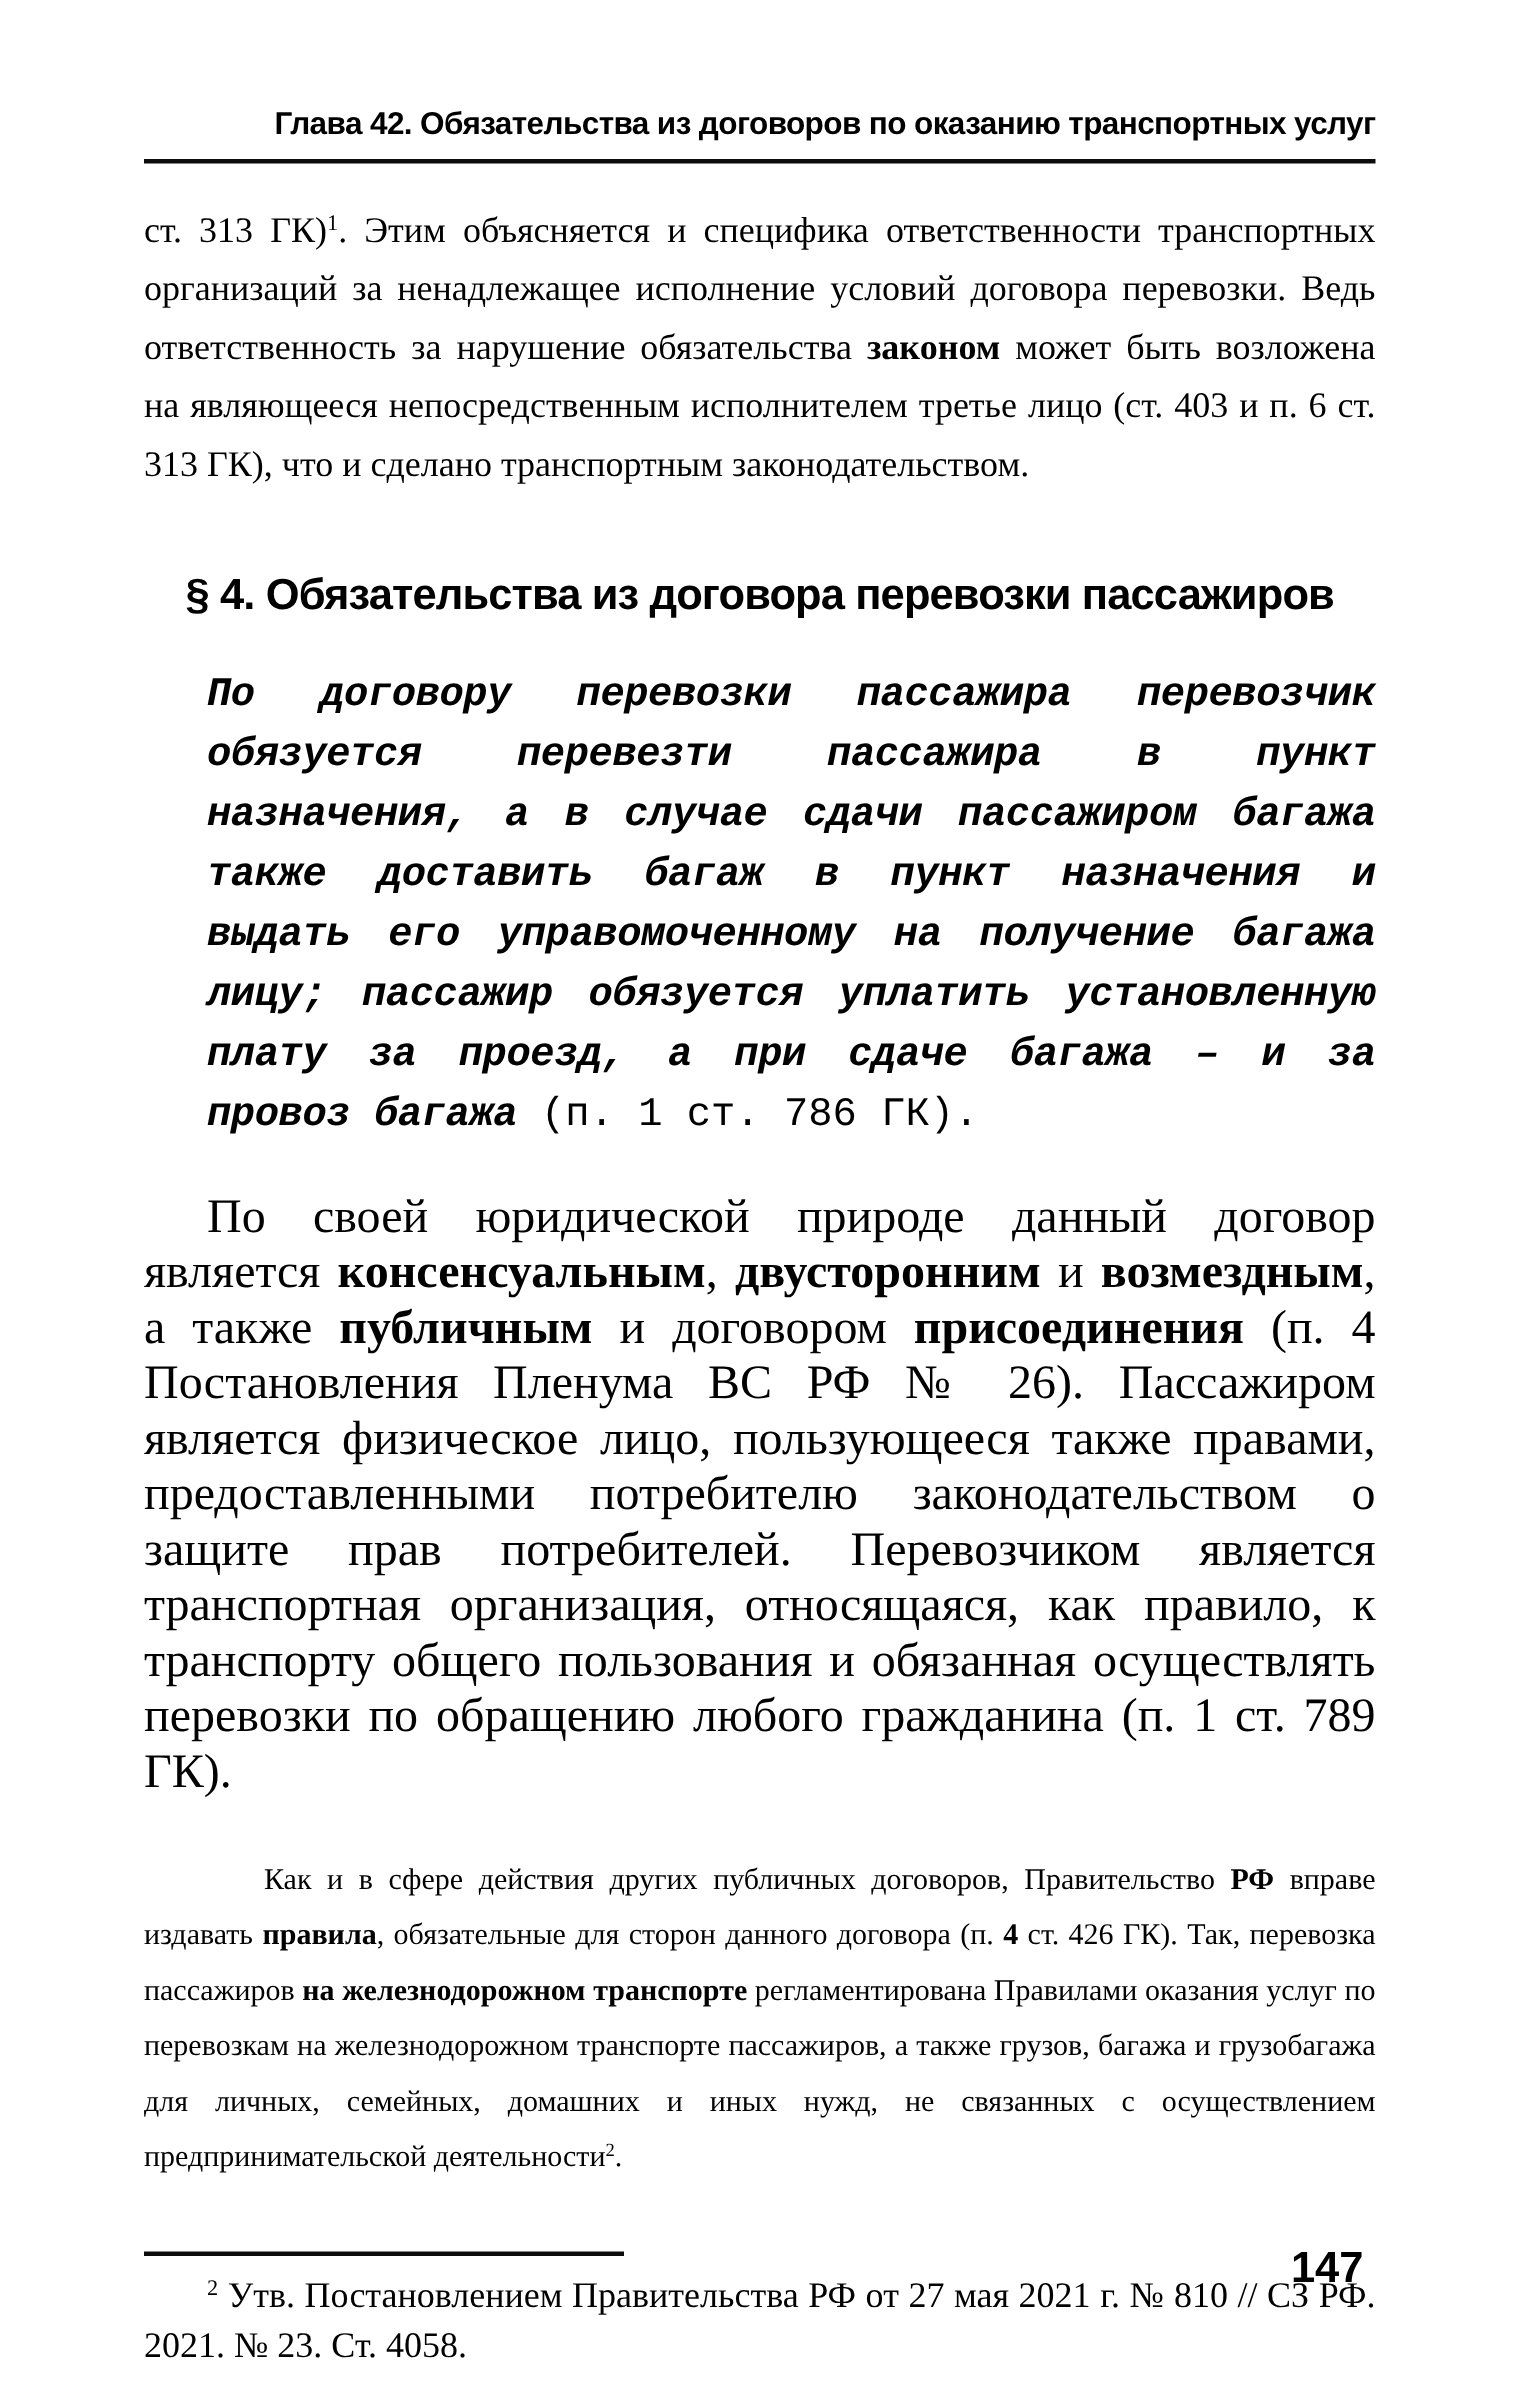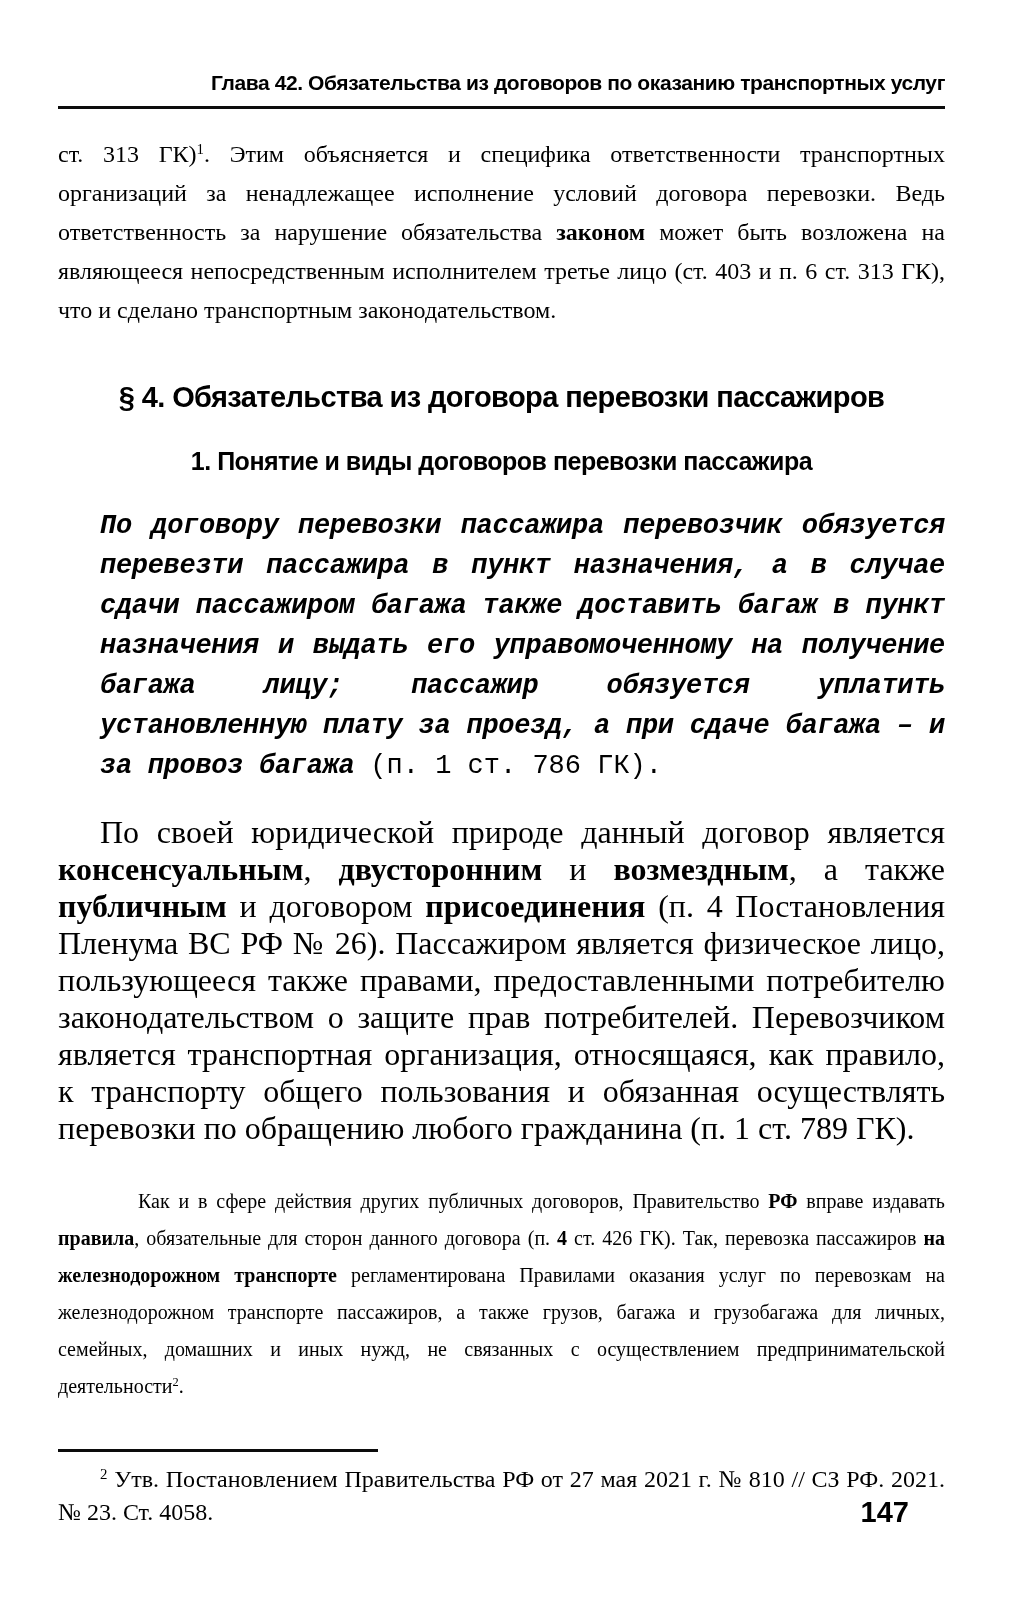--- a/index.html
+++ b/index.html
@@ -4,22 +4,23 @@
 <style>
   html, body { margin: 0; padding: 0; }
   body {
     width: 1013px; height: 1600px;
     background: #ffffff; color: #000000;
     font-family: "Liberation Serif", serif;
     position: relative; overflow: hidden;
   }
   .page {
     position: absolute; inset: 0;
-    padding: 0 68px 0 58px;
+    padding: 0 96px 0 58px;
     box-sizing: border-box;
+    margin-left: 38px;
   }
   p { margin: 0; }
 
   .running-head {
     margin-top: 70px;
     text-align: right;
     font-family: "Liberation Sans", sans-serif;
     font-weight: 700;
     font-size: 21px;
     line-height: 26px;
@@ -118,21 +119,20 @@
 <div class="page">
 
   <div class="running-head">Глава 42. Обязательства из договоров по оказанию транспортных услуг</div>
 
   <div class="head-rule"></div>
 
   <p class="para1"><span>ст. 313 ГК)</span><span class="sup">1</span><span>. Этим объясняется и специфика ответственности транспортных организаций за ненадлежащее исполнение условий договора перевозки. Ведь ответственность за нарушение обязательства </span><span class="b">законом</span><span> может быть возложена на являющееся непосредственным исполнителем третье лицо (ст. 403 и п. 6 ст. 313 ГК), что и сделано транспортным законодательством.</span></p>
 
   <h2 class="section">§ 4. Обязательства из договора перевозки пассажиров</h2>
 
-  <h3 class="subsection">1. Понятие и виды договоров перевозки пассажира</h3>
 
   <p class="definition"><span>По договору перевозки пассажира перевозчик обязуется перевезти пассажира в пункт назначения, а в случае сдачи пассажиром багажа также доставить багаж в пункт назначения и выдать его управомоченному на получение багажа лицу; пассажир обязуется уплатить установленную плату за проезд, а при сдаче багажа – и за провоз багажа </span><span class="rg">(п. 1 ст. 786 ГК).</span></p>
 
   <p class="para2"><span>По своей юридической природе данный договор является </span><span class="b">консенсуальным</span><span>, </span><span class="b">двусторонним</span><span> и </span><span class="b">возмездным</span><span>, а также </span><span class="b">публичным</span><span> и договором </span><span class="b">присоединения</span><span> (п. 4 Постановления Пленума ВС РФ № 26). Пассажиром является физическое лицо, пользующееся также правами, предоставленными потребителю законодательством о защите прав потребителей. Перевозчиком является транспортная организация, относящаяся, как правило, к транспорту общего пользования и обязанная осуществлять перевозки по обращению любого гражданина (п. 1 ст. 789 ГК).</span></p>
 
   <p class="petit"><span>Как и в сфере действия других публичных договоров, Правительство </span><span class="b">РФ</span><span> вправе издавать </span><span class="b">правила</span><span>, обязательные для сторон данного договора (п. </span><span class="b">4</span><span> ст. 426 ГК). Так, перевозка пассажиров </span><span class="b">на железнодорожном транспорте</span><span> регламентирована Правилами оказания услуг по перевозкам на железнодорожном транспорте пассажиров, а также грузов, багажа и грузобагажа для личных, семейных, домашних и иных нужд, не связанных с осуществлением предпринимательской деятельности</span><span class="sup">2</span><span>.</span></p>
 
   <div class="footnote-rule"></div>
 
 

